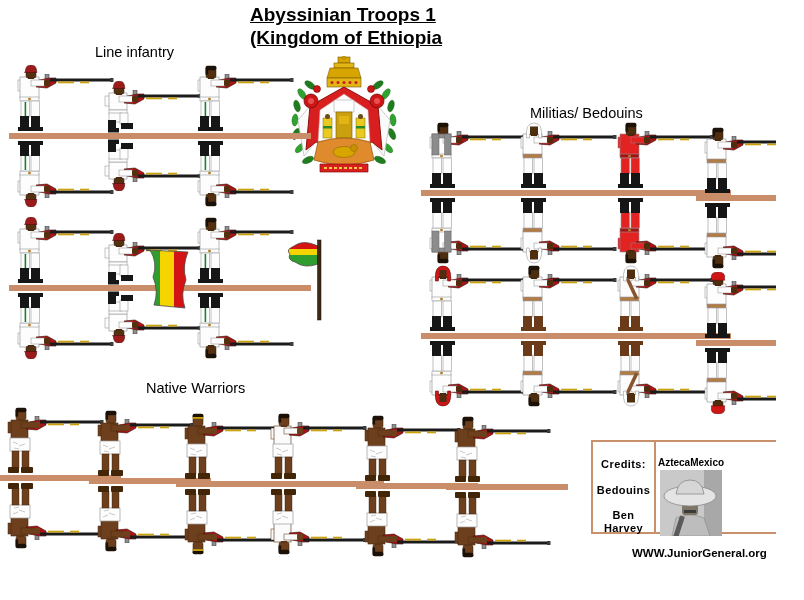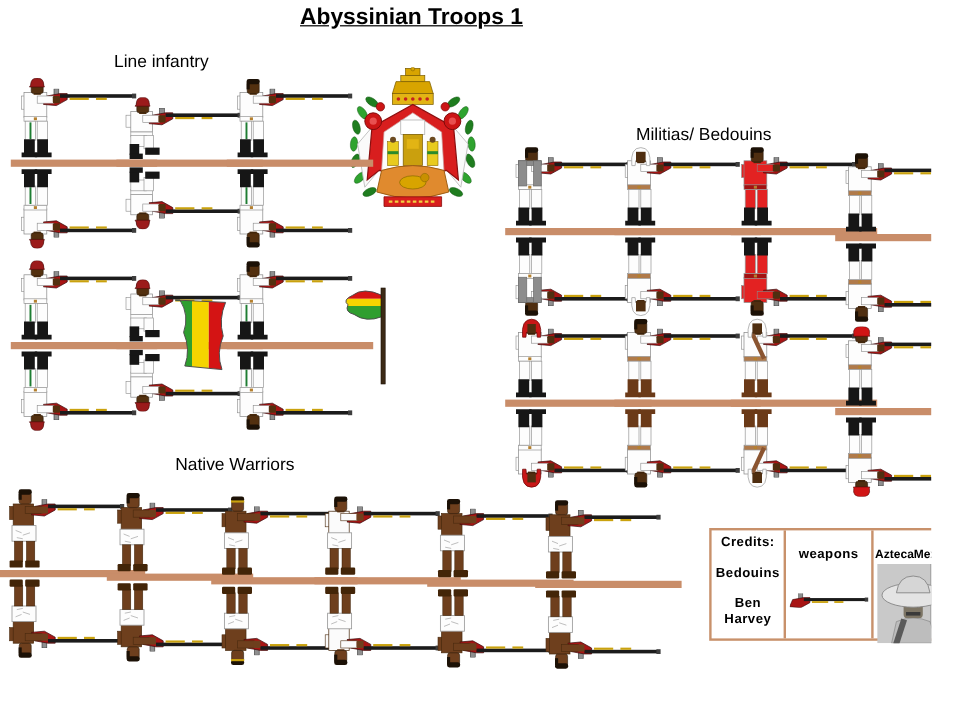--- a/index.html
+++ b/index.html
@@ -17,21 +17,21 @@
   #lbl-mil{left:530px;top:105px}
   #lbl-nat{left:146px;top:380px}
 
   .unit{position:absolute;width:100px}
   .fig{display:block}
   .fig.mirror{position:absolute;left:0;transform:scaleY(-1)}
   .base{position:absolute;height:6px}
 
   .credits-box{position:absolute;left:591px;top:440px;width:208px;height:94px;border:2px solid #c8916b;background:#fff;display:flex}
   .credits-cell{height:100%;font-weight:bold;font-size:11px;letter-spacing:.4px;text-align:center}
-  .cell-1{width:63px;border-right:2px solid #c8916b;padding-top:4px}
+  .cell-1{width:63px;border-right:2px solid #c8916b;padding-top:16px}
   .cell-2{width:73px;border-right:2px solid #c8916b;padding-top:14px}
   .cell-3{width:70px;padding-top:15px;font-size:10px;letter-spacing:0}
   .credits-heading{margin-bottom:14px}
   .credits-name{white-space:pre-line;line-height:13px;margin-bottom:12px}
   .weapons-rifle{display:block;margin:26px auto 0}
   .azteca-photo{display:block;margin:2px auto 0}
 
   .footer{position:absolute;left:632px;top:546px;font-size:11.5px;font-weight:bold;line-height:15px;white-space:nowrap}
 
   .decor-svg{position:absolute}
@@ -156,20 +156,21 @@
           <rect x="0" y="17" width="32" height="14" fill="#2f9e2f"></rect>
         </g>
         <path d="M31,8 Q16,1 7,8 Q-2,12 3,16 Q0,22 8,24 Q18,31 31,26 Z" fill="none" stroke="#4a4a4a" stroke-width="0.8"></path>
         <rect x="30.5" y="2" width="3.5" height="80" fill="#3c2a16" stroke="#1a0e04" stroke-width="0.5"></rect>
       </symbol>
     </defs>
   </svg>
 
   <div class="page-title">
     <span>Abyssinian Troops 1</span>
+    <span>(Kingdom of Ethiopia</span>
   </div>
 
 
   <div class="seclabel" id="lbl-line">Line infantry</div>
   <div class="seclabel" id="lbl-mil">Militias/ Bedouins</div>
   <div class="seclabel" id="lbl-nat">Native Warriors</div>
 
   <svg class="coa" width="120" height="136" viewBox="0 0 120 136">
     <g stroke="#145a14" stroke-width="0.4">
       <ellipse cx="24" cy="104" rx="6" ry="3" fill="#1f7d1f" transform="rotate(-25 24 104)"></ellipse>
@@ -224,44 +225,39 @@
     <path d="M36,108 h48 v8 h-48 z" fill="#d81e1e" stroke="#8a0f0f" stroke-width="0.7"></path>
     <line x1="40" y1="112" x2="80" y2="112" stroke="#f0d040" stroke-width="2" stroke-dasharray="3,2"></line>
   </svg>
 
   <div class="credits-box">
     <div class="credits-cell cell-1">
       <div class="credits-heading">Credits:</div>
       <div class="credits-name">Bedouins</div>
       <div class="credits-name">Ben Harvey</div>
     </div>
-    <div class="credits-cell cell-2">
-      <div>weapons</div>
-      <svg class="weapons-rifle" width="66" height="13" viewBox="0 0 78 14">
-          <use href="#rifle"></use>
-        </svg>
-    </div>
     <div class="credits-cell cell-3">
       <div>AztecaMexico</div>
       <svg class="azteca-photo" width="62" height="66" viewBox="0 0 62 66">
         <rect width="62" height="66" fill="#c9c9c9"></rect>
         <rect x="44" width="18" height="66" fill="#a8a8a8"></rect>
         <path d="M12,66 L16,48 Q30,42 44,48 L50,66 Z" fill="#bdbdbd" stroke="#8a8a8a" stroke-width="0.6"></path>
         <rect x="20" y="46" width="5" height="22" transform="rotate(18 22 46)" fill="#5a5a5a"></rect>
         <rect x="22" y="30" width="16" height="15" rx="3" fill="#7d7565"></rect>
         <rect x="24" y="40" width="12" height="3" fill="#3a3a3a"></rect>
         <circle cx="26.5" cy="35" r="1" fill="#262626"></circle>
         <circle cx="33.5" cy="35" r="1" fill="#262626"></circle>
         <ellipse cx="30" cy="26" rx="26" ry="10" fill="#e4e4e4" stroke="#8a8a8a" stroke-width="0.8"></ellipse>
         <path d="M16,24 q2,-14 14,-14 q12,0 14,14 z" fill="#d6d6d6" stroke="#8a8a8a" stroke-width="0.8"></path>
       </svg>
     </div>
   </div>
 
   <div class="footer">
+    <div>WWW.JuniorGeneral.org</div>
   </div>
 
 <div class="unit" style="left: 15px; top: 65px;">
       <svg viewBox="0 0 100 68" width="100" height="68" class="fig" style="--skin: #53300f; --coat: #fdfdfd; --pants: #fdfdfd; --boots: #161616; --belt: #fdfdfd; --stripe: #1e7d32; --shirt: #53300f; --feet: #53300f;">
         <use href="#pose-stand"></use>
         <use href="#hat-fez"></use>
       </svg>
       <div class="base" style="background: rgb(201, 141, 105); width: 122px; left: -6px; top: 68px;"></div>
       <svg viewBox="0 0 100 68" width="100" height="68" class="fig mirror" style="--skin: #53300f; --coat: #fdfdfd; --pants: #fdfdfd; --boots: #161616; --belt: #fdfdfd; --stripe: #1e7d32; --shirt: #53300f; --feet: #53300f; top: 74px;">
         <use href="#pose-stand"></use>

